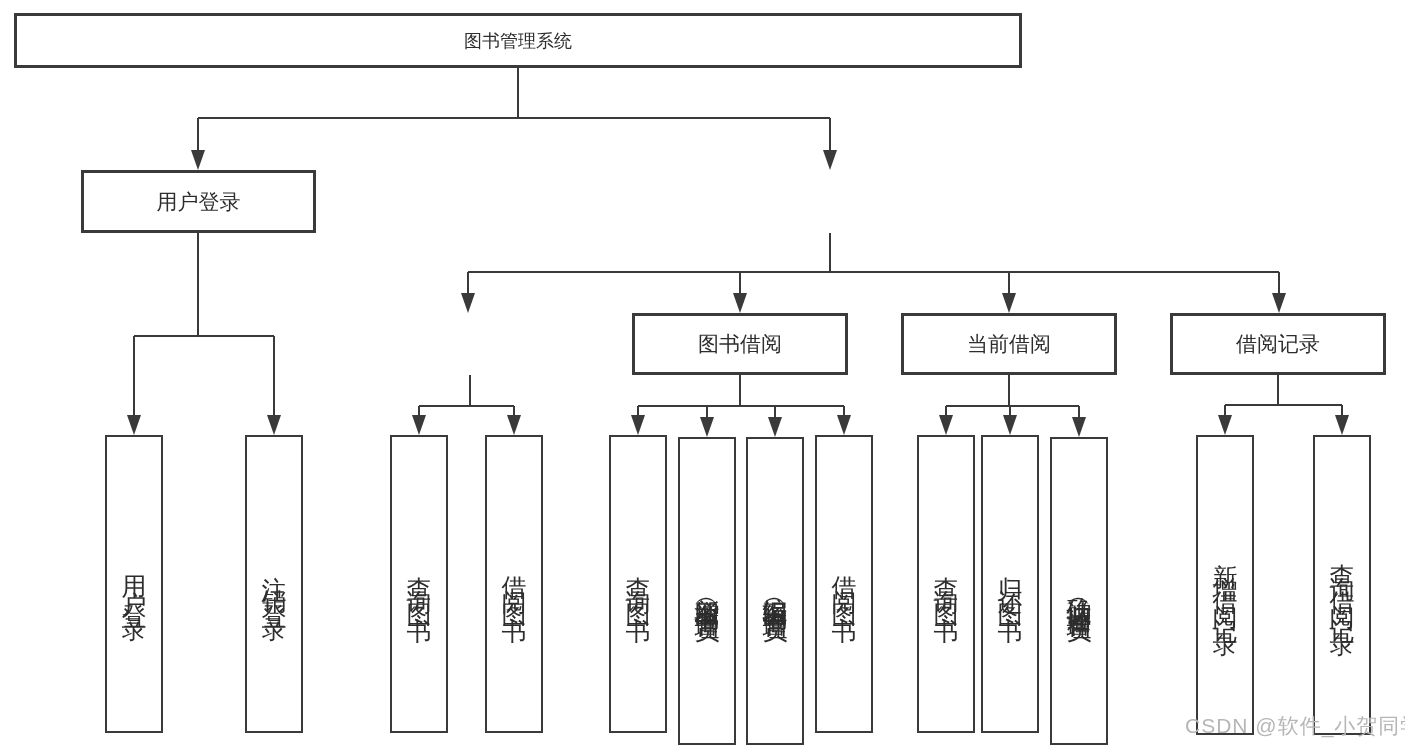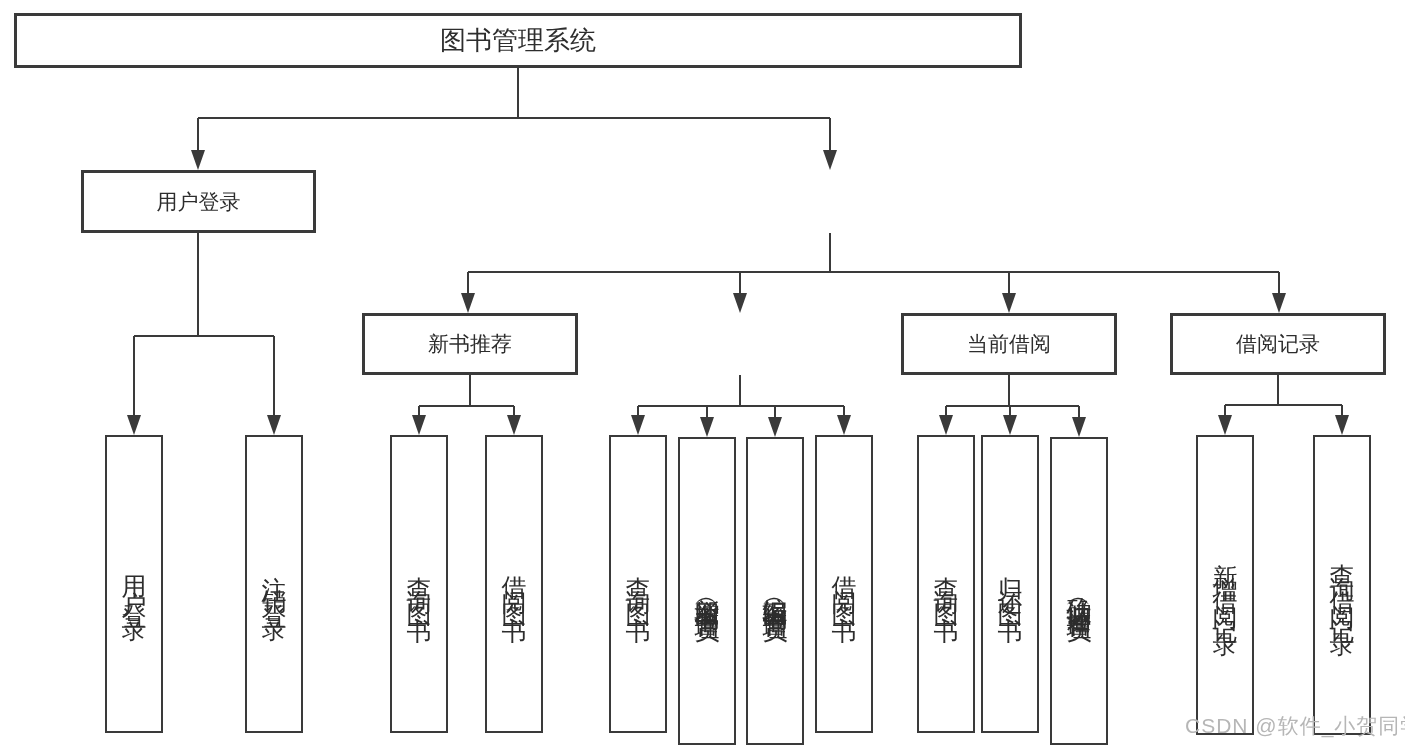--- a/index.html
+++ b/index.html
@@ -12,21 +12,21 @@
   .canvas{
     position:relative;width:1405px;height:747px;background:var(--bg);
     font-family:"Liberation Sans","DejaVu Sans",sans-serif;
     color:var(--text);overflow:hidden;
   }
   .box{
     position:absolute;box-sizing:border-box;border:3px solid var(--line);
     background:#fff;display:flex;align-items:center;justify-content:center;
     text-align:center;
   }
-  .root{font-size:26px;}
+  .root{font-size:18px;}
   .lvl{font-size:21px;}
   .leaf{
     border-width:2.5px;
     writing-mode:vertical-rl;text-orientation:mixed;
     font-size:25px;letter-spacing:14px;line-height:1;
   }
   .leaf.tall{letter-spacing:3px;}
   .cline{position:absolute;background:var(--line);}
   .arrow{
     position:absolute;width:0;height:0;
@@ -40,21 +40,21 @@
 </style>
 </head>
 <body>
 
 <div class="canvas">
 
   <div class="box root" style="left:14px;top:13px;width:1008px;height:55px">图书管理系统</div>
 
   <div class="box lvl" style="left:81px;top:170px;width:235px;height:63px">用户登录</div>
 
-  <div class="box lvl" style="left:362px;top:313px;width:216px;height:62px">新书推荐</div>
+  <div class="box lvl" style="left:632px;top:313px;width:216px;height:62px">图书借阅</div>
   <div class="box lvl" style="left:901px;top:313px;width:216px;height:62px">当前借阅</div>
   <div class="box lvl" style="left:1170px;top:313px;width:216px;height:62px">借阅记录</div>
 
   <div class="box leaf" style="left:105px;top:435px;width:58px;height:298px">用户登录</div>
   <div class="box leaf" style="left:245px;top:435px;width:58px;height:298px">注销登录</div>
 
   <div class="box leaf" style="left:390px;top:435px;width:58px;height:298px">查询图书</div>
   <div class="box leaf" style="left:485px;top:435px;width:58px;height:298px">借阅图书</div>
 
   <div class="box leaf" style="left:609px;top:435px;width:58px;height:298px">查询图书</div>

